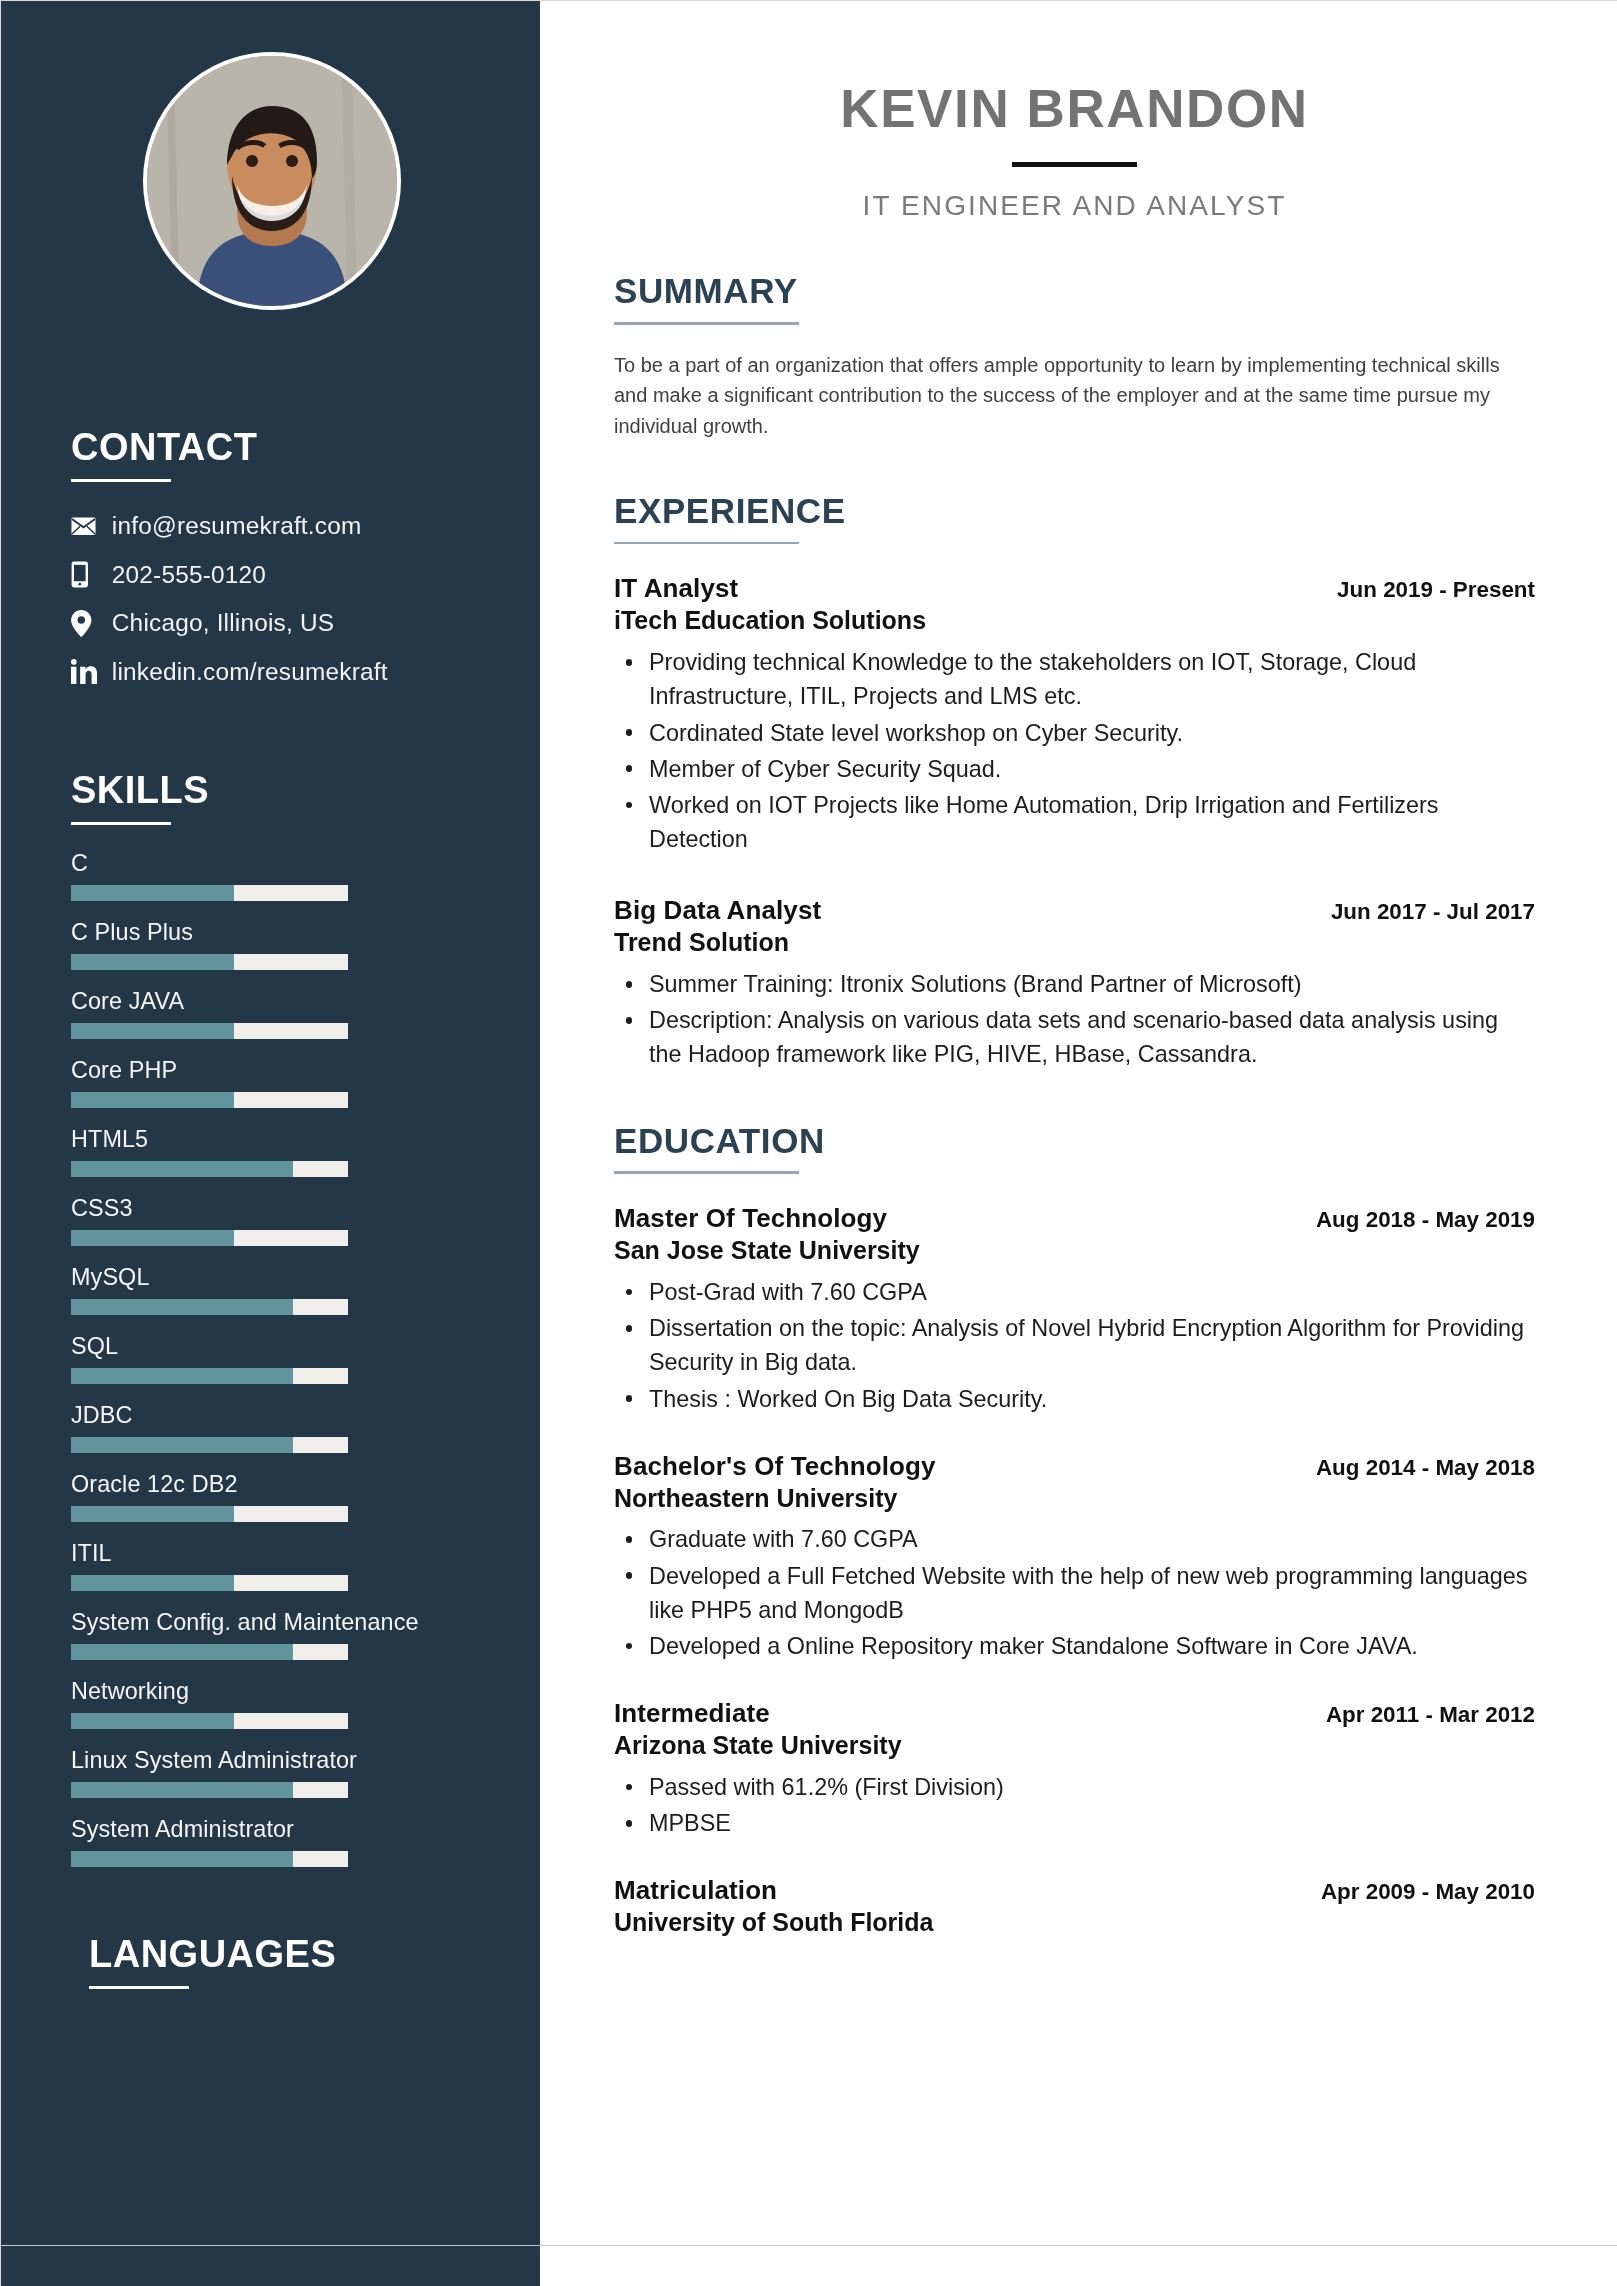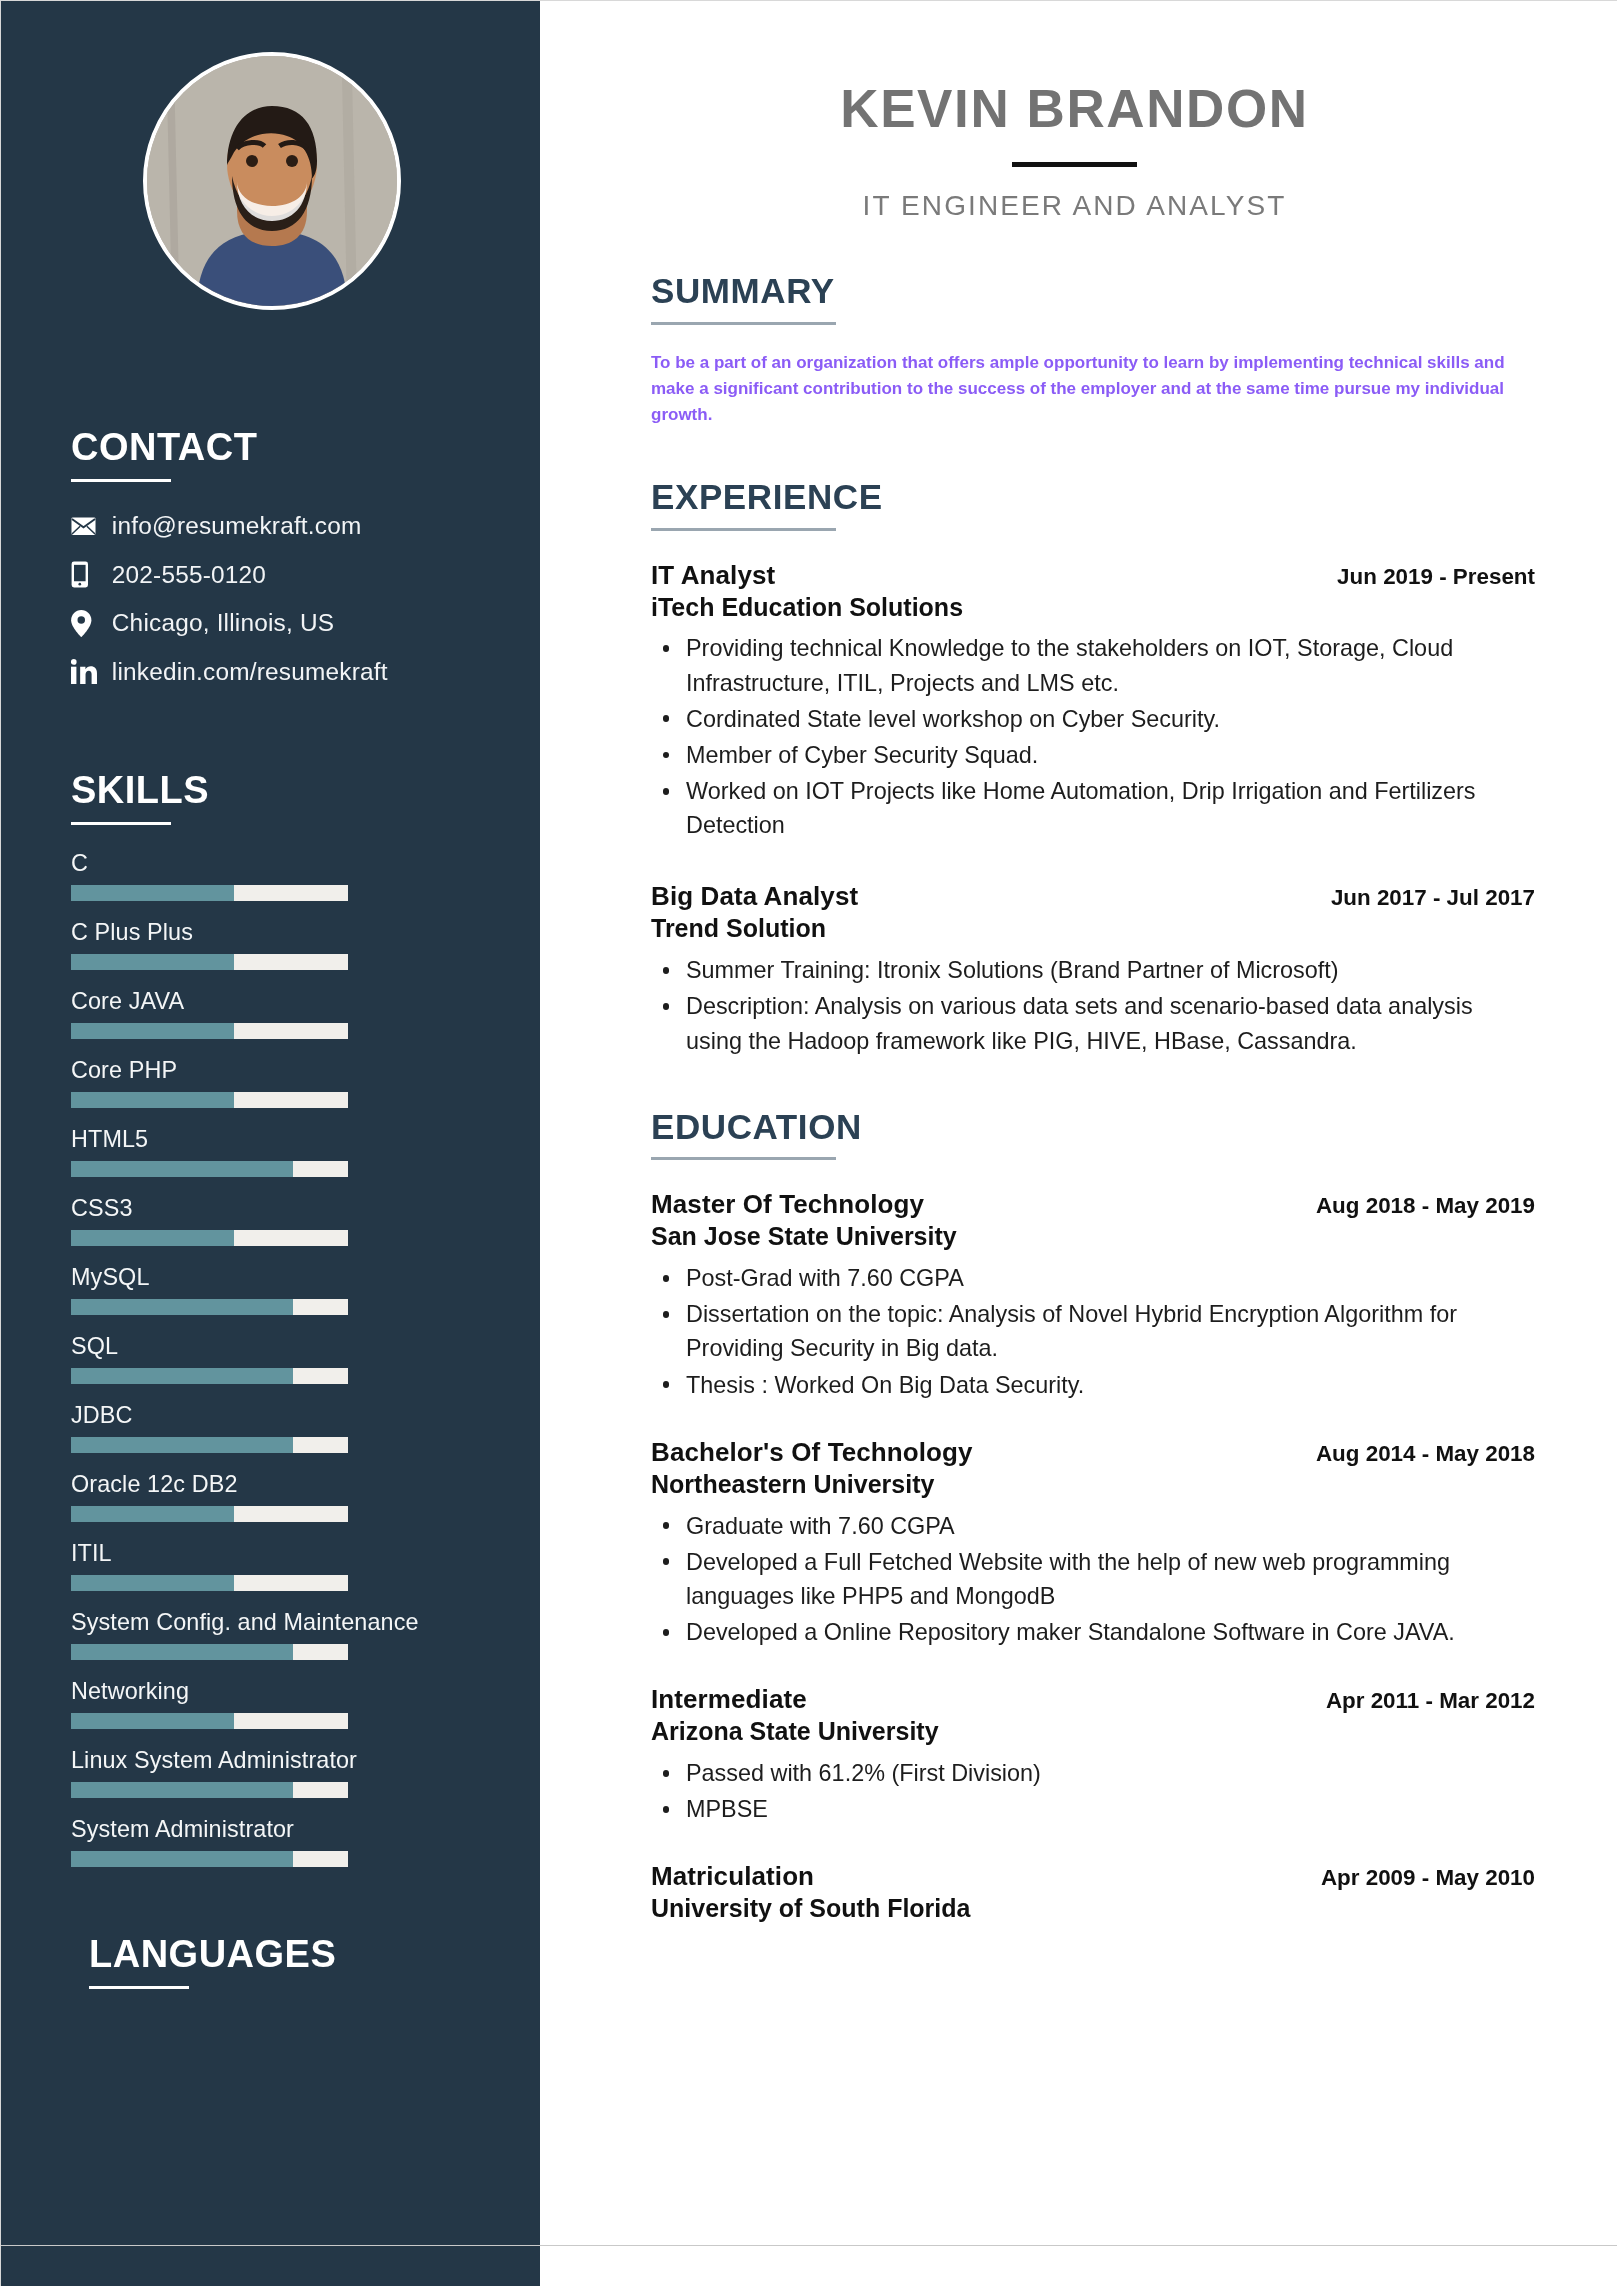--- a/index.html
+++ b/index.html
@@ -137,40 +137,40 @@
     margin: 25px auto 0 auto;
   }
   .job-title {
     margin-top: 23.4px;
     font-size: 28px;
     letter-spacing: 2.1px;
     color: #7a7a7a;
     font-weight: 400;
   }
 
-  .section { margin-top: 51px; margin-left: 37px; }
+  .section { margin-top: 51px; }
   .section-title {
     font-size: 35px;
     font-weight: 700;
     color: #2b4154;
     letter-spacing: 0.6px;
     line-height: 1;
   }
   .section-rule {
     width: 185px; height: 2.9px;
     background: #9aa6b0;
     margin-top: 13.7px;
   }
 
   .summary-text {
     margin-top: 25px;
-    font-size: 17px;
+    font-size: 20px;
     line-height: 1.54;
-    color: #8b5cf6;
-    font-weight: 700;
+    color: #404040;
+    font-weight: 400;
   }
 
   .entry { margin-top: 29px; }
   .entry-head {
     display: flex;
     justify-content: space-between;
     align-items: baseline;
   }
   .entry-role {
     font-size: 26px;

